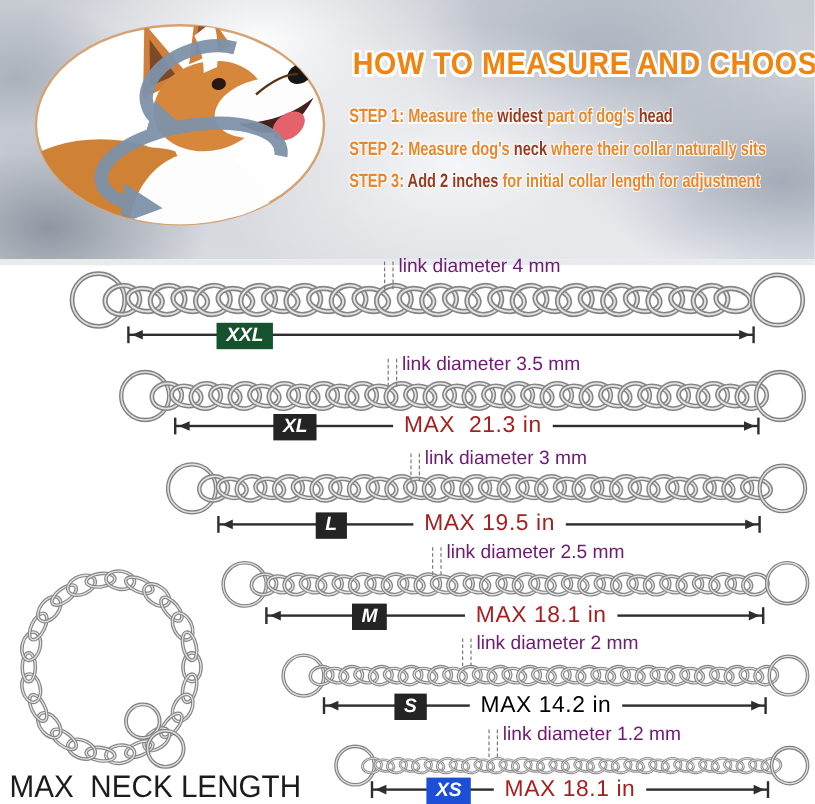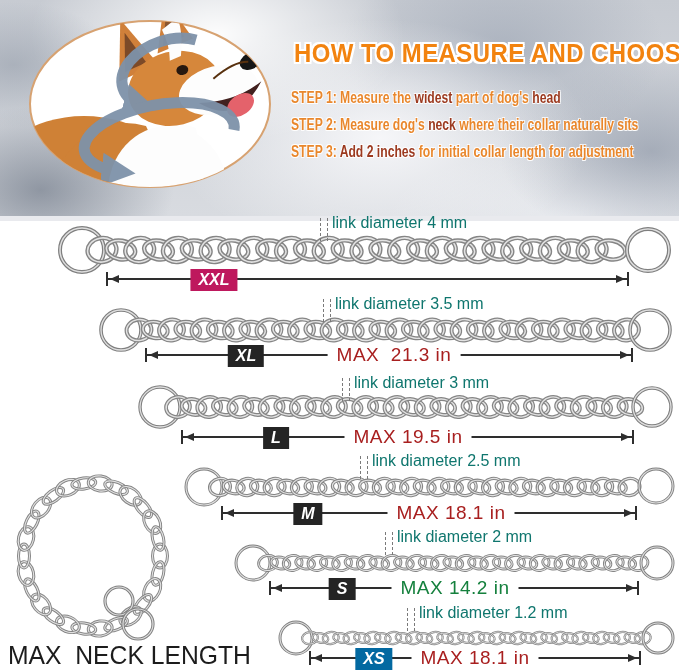--- a/index.html
+++ b/index.html
@@ -30,21 +30,21 @@
   #steps{position:absolute;left:291px;top:84px;}
   .step-line{font-size:16px;font-weight:bold;line-height:27px;white-space:nowrap;
     transform:scaleX(.76);transform-origin:left top;
     text-shadow:-1px -1px 0 rgba(255,255,255,.85),1px -1px 0 rgba(255,255,255,.85),
                 -1px 1px 0 rgba(255,255,255,.85),1px 1px 0 rgba(255,255,255,.85);}
 
   
   #chain-layer{position:absolute;left:0;top:0;z-index:1;}
   #labels{position:absolute;left:0;top:0;width:679px;height:670px;z-index:2;}
 
-  .link-label{position:absolute;font-size:16px;color:#0f766e;white-space:nowrap;}
+  .link-label{position:absolute;font-size:16px;color:#701a75;white-space:nowrap;}
   .dash-marker{position:absolute;width:6px;height:23px;
     border-left:1px dashed #7a7a7a;border-right:1px dashed #7a7a7a;}
   .dim-line{position:absolute;height:0;border-top:2px solid #2e2e2e;}
   .dim-tick{position:absolute;width:2px;height:14px;background:#2e2e2e;}
   .arr{position:absolute;width:0;height:0;border-top:4px solid transparent;border-bottom:4px solid transparent;}
   .arr-l{border-right:9px solid #2e2e2e;}
   .arr-r{border-left:9px solid #2e2e2e;}
   .size-badge{position:absolute;transform:translate(-50%,-50%);color:#fff;
     font-size:16px;font-weight:bold;font-style:italic;padding:2px 8px;white-space:nowrap;}
   .max-label{position:absolute;transform:translate(-50%,-50%);font-size:19px;
@@ -975,21 +975,21 @@
       <circle cx="138" cy="624" r="15" fill="none" stroke="#dedede" stroke-width="1.22"></circle>
     </svg>
   <div id="labels">
       <div class="link-label" style="left: 332px; top: 214px;">link diameter 4 mm</div>
       <div class="dash-marker" style="left: 320px; top: 218px;"></div>
       <div class="dim-line" style="left: 107px; top: 278px; width: 521px;"></div>
       <div class="dim-tick" style="left: 106px; top: 272px;"></div>
       <div class="dim-tick" style="left: 627px; top: 272px;"></div>
       <div class="arr arr-l" style="left: 110px; top: 275px;"></div>
       <div class="arr arr-r" style="left: 616px; top: 275px;"></div>
-      <div class="size-badge" style="left: 214px; top: 280px; background: #be185d;">XXL</div>
+      <div class="size-badge" style="left: 204px; top: 280px; background: #14532d;">XXL</div>
       <div class="link-label" style="left: 335px; top: 295px;">link diameter 3.5 mm</div>
       <div class="dash-marker" style="left: 323px; top: 299px;"></div>
       <div class="dim-line" style="left: 146px; top: 354px; width: 486px;"></div>
       <div class="dim-tick" style="left: 145px; top: 348px;"></div>
       <div class="dim-tick" style="left: 631px; top: 348px;"></div>
       <div class="arr arr-l" style="left: 149px; top: 351px;"></div>
       <div class="arr arr-r" style="left: 620px; top: 351px;"></div>
       <div class="size-badge" style="left: 246px; top: 356px; background: rgb(36, 36, 36);">XL</div>
       <div class="max-label" style="left: 394px; top: 355px; color: rgb(168, 31, 31);">MAX  21.3 in</div>
       <div class="link-label" style="left: 354px; top: 374px;">link diameter 3 mm</div>
@@ -1011,26 +1011,26 @@
       <div class="size-badge" style="left: 308px; top: 514px; background: rgb(36, 36, 36);">M</div>
       <div class="max-label" style="left: 451px; top: 513px; color: rgb(168, 31, 31);">MAX 18.1 in</div>
       <div class="link-label" style="left: 397px; top: 528px;">link diameter 2 mm</div>
       <div class="dash-marker" style="left: 385px; top: 532px;"></div>
       <div class="dim-line" style="left: 270px; top: 587px; width: 368px;"></div>
       <div class="dim-tick" style="left: 269px; top: 581px;"></div>
       <div class="dim-tick" style="left: 637px; top: 581px;"></div>
       <div class="arr arr-l" style="left: 273px; top: 584px;"></div>
       <div class="arr arr-r" style="left: 626px; top: 584px;"></div>
       <div class="size-badge" style="left: 342px; top: 589px; background: rgb(36, 36, 36);">S</div>
-      <div class="max-label" style="left: 455px; top: 588px; color: #15803d;">MAX 14.2 in</div>
+      <div class="max-label" style="left: 455px; top: 588px; color: #000000;">MAX 14.2 in</div>
       <div class="link-label" style="left: 419px; top: 604px;">link diameter 1.2 mm</div>
       <div class="dash-marker" style="left: 407px; top: 608px;"></div>
       <div class="dim-line" style="left: 310px; top: 657px; width: 330px;"></div>
       <div class="dim-tick" style="left: 309px; top: 651px;"></div>
       <div class="dim-tick" style="left: 639px; top: 651px;"></div>
       <div class="arr arr-l" style="left: 313px; top: 654px;"></div>
       <div class="arr arr-r" style="left: 628px; top: 654px;"></div>
-      <div class="size-badge" style="left: 374px; top: 659px; background: #0369a1;">XS</div>
+      <div class="size-badge" style="left: 374px; top: 659px; background: #1d4ed8;">XS</div>
       <div class="max-label" style="left: 475px; top: 658px; color: rgb(168, 31, 31);">MAX 18.1 in</div>
     </div>
 
   <div id="collar-caption">MAX  NECK LENGTH</div>
 </div>
 
 </body></html>

